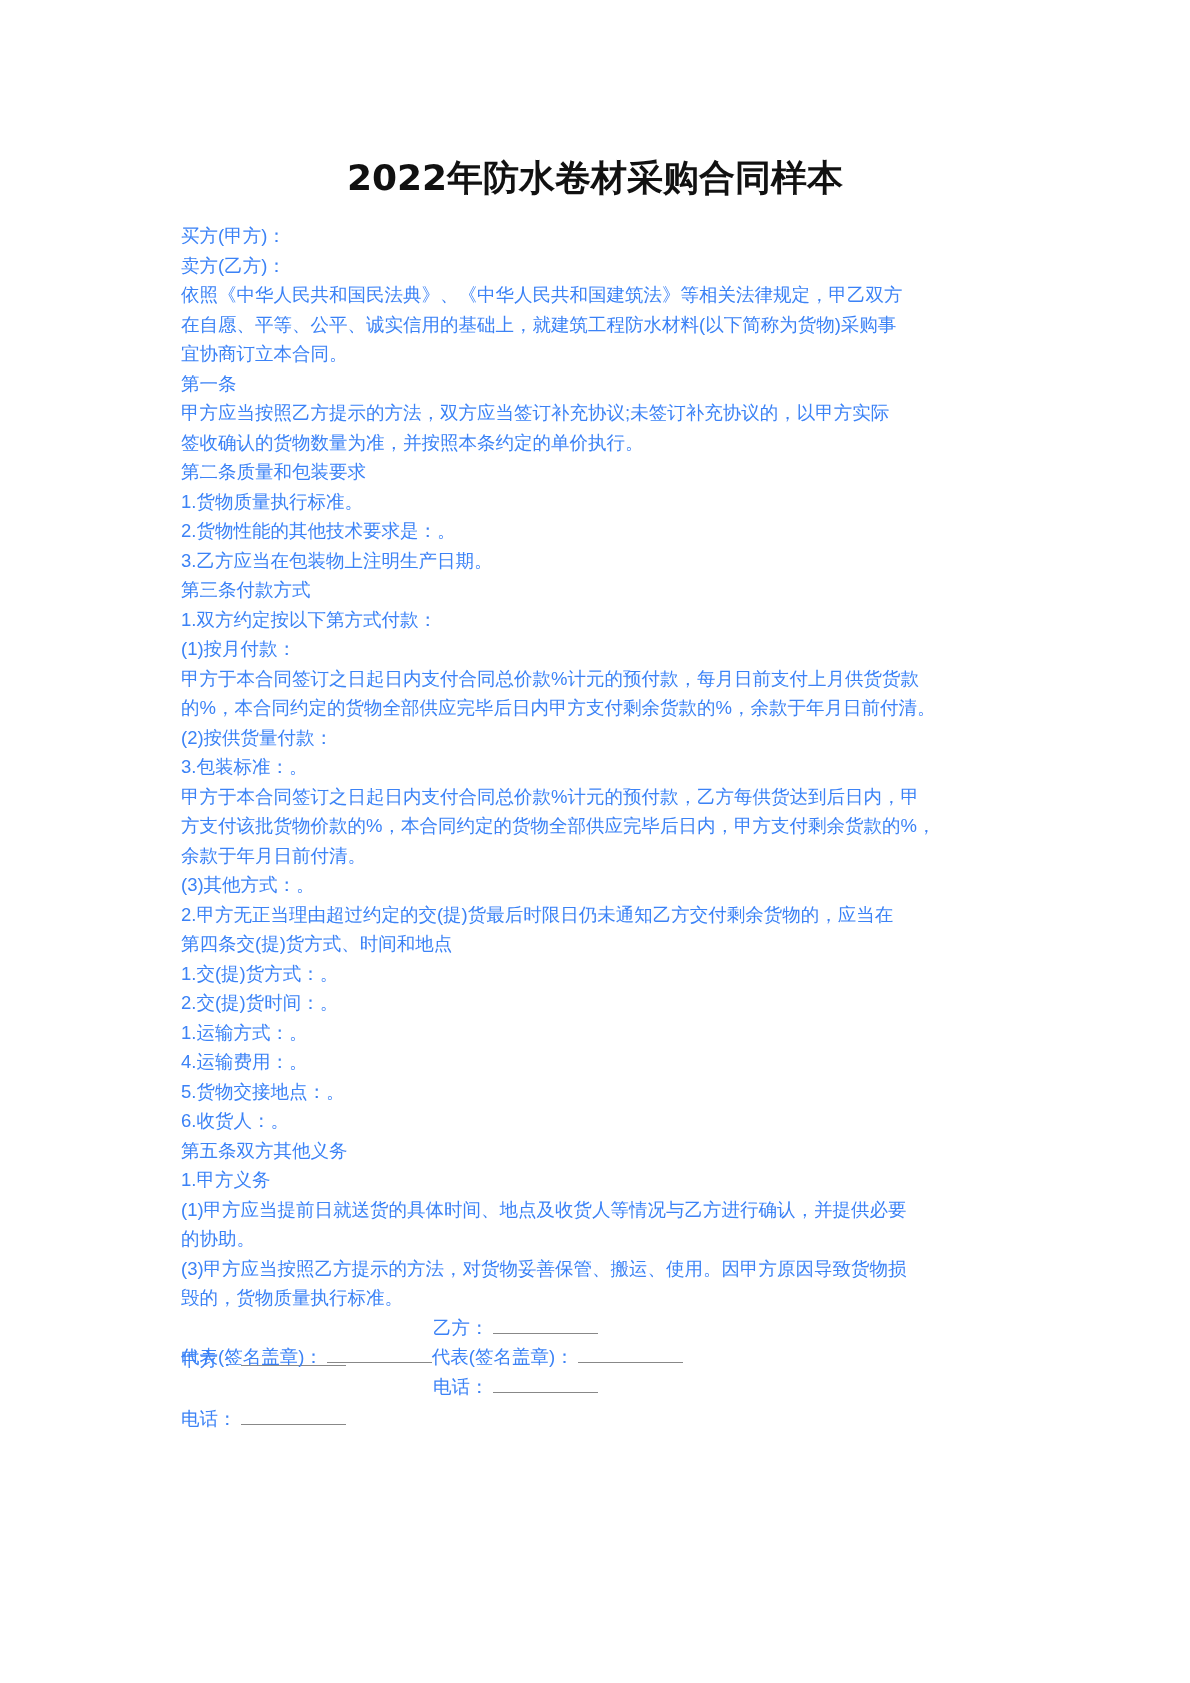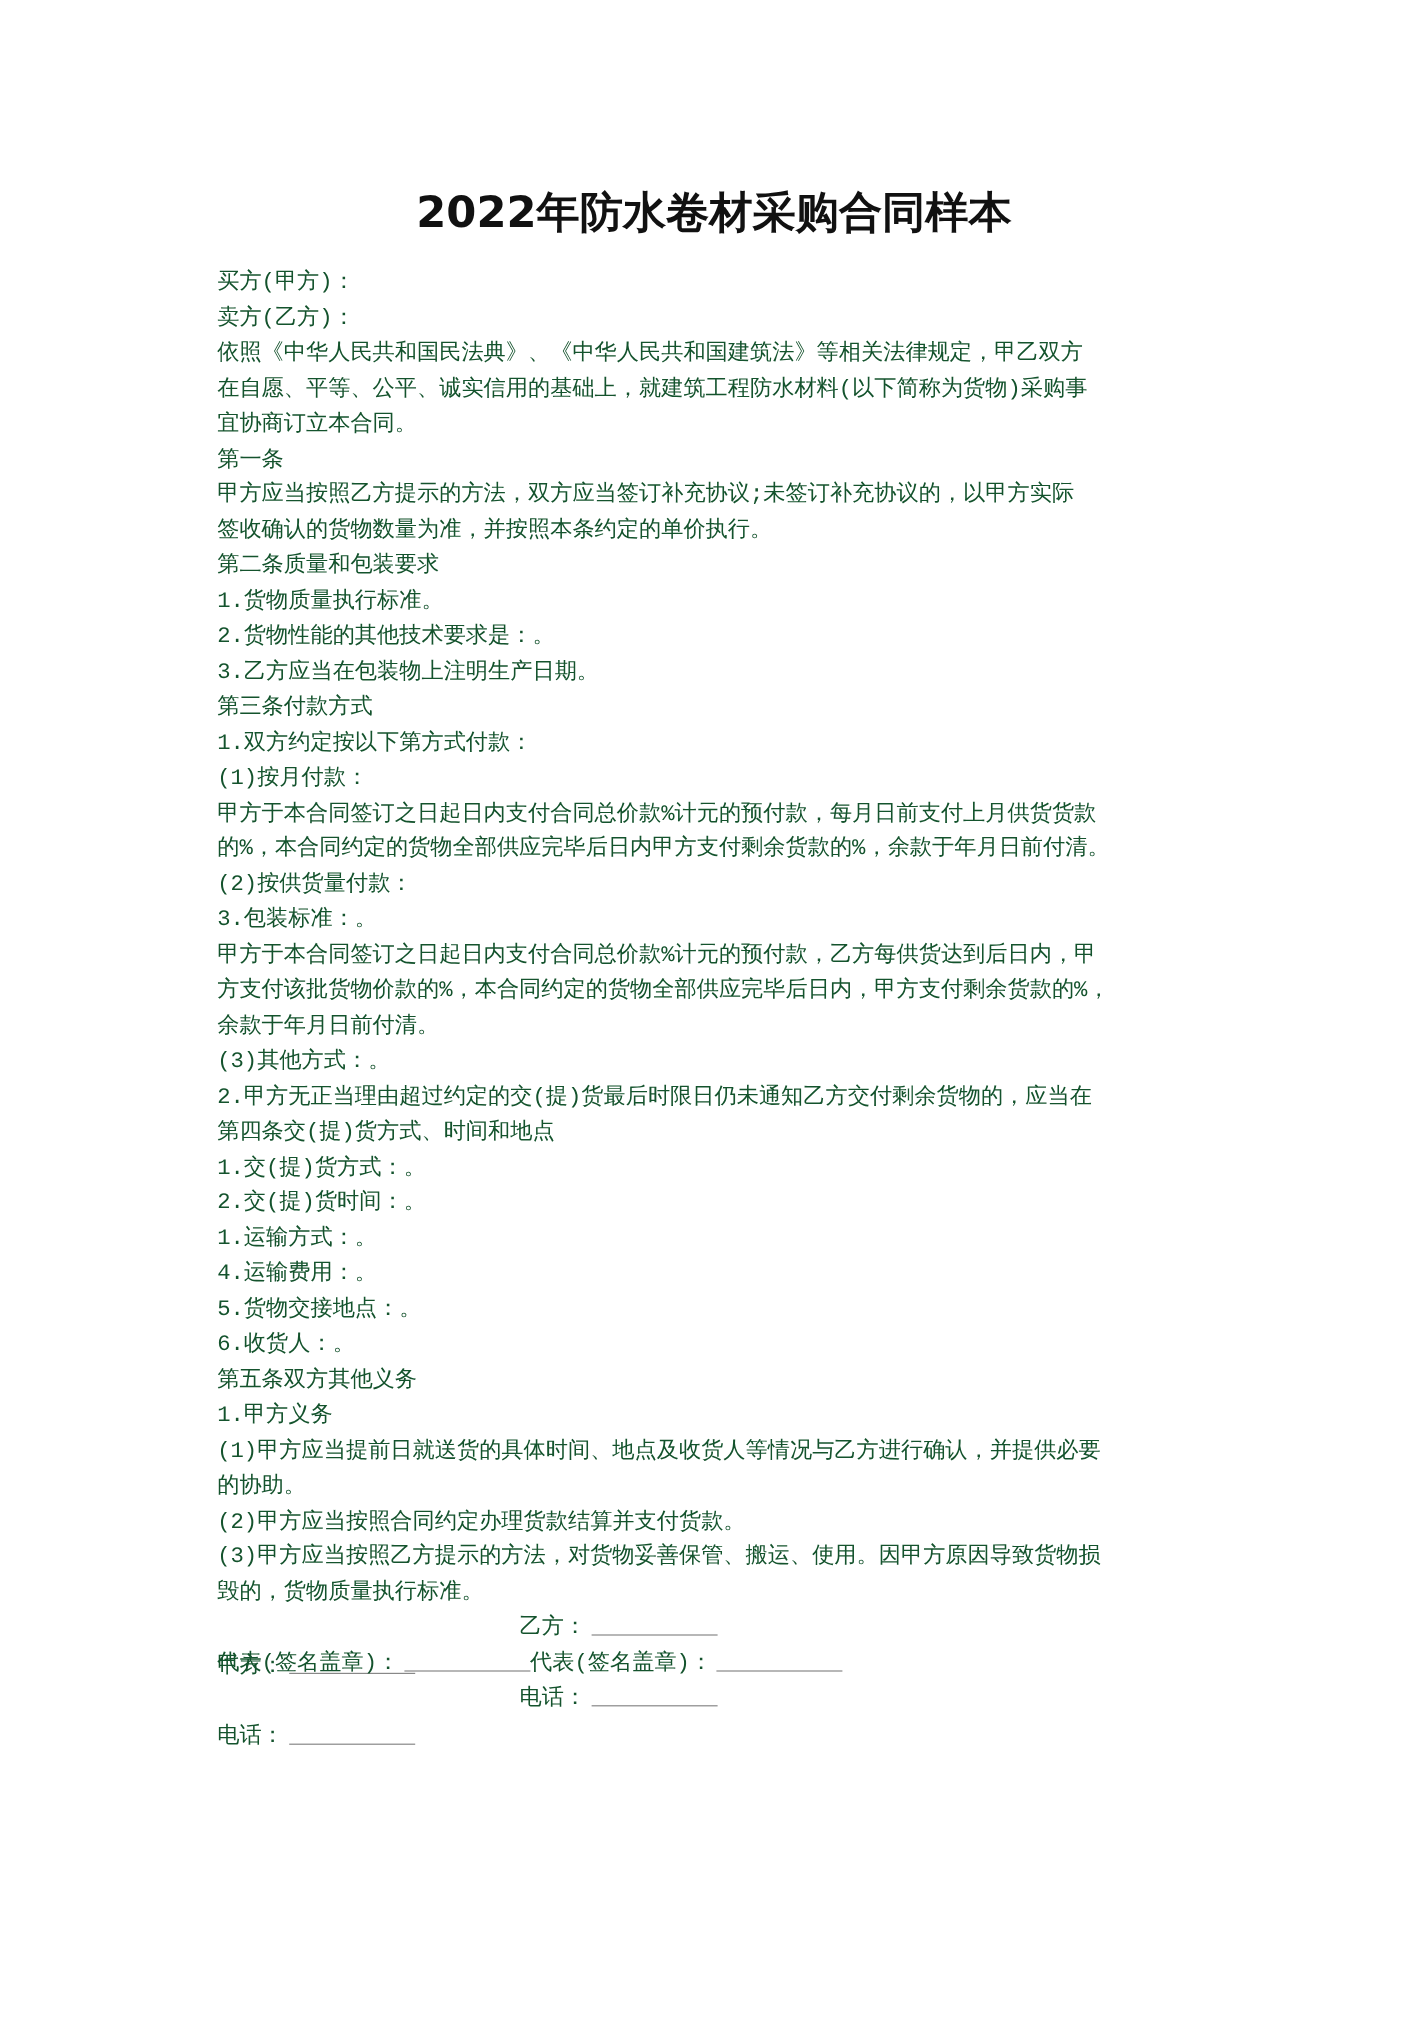--- a/index.html
+++ b/index.html
@@ -5,21 +5,21 @@
   html, body { margin: 0; padding: 0; background: #ffffff; }
   body { width: 1190px; height: 1683px; position: relative; overflow: hidden; }
   .page { position: absolute; left: 0; top: 0; width: 1190px; height: 1200px; background: #fff; }
   .title {
     position: absolute; left: 0; top: 150px; width: 1190px; text-align: center;
     font-family: "DejaVu Sans", sans-serif; font-weight: bold; font-size: 36px;
     color: #111; letter-spacing: 0px; line-height: 56px;
   }
   .body {
     position: absolute; left: 181px; top: 221px; width: 840px;
-    font-family: Liberation Mono, monospace; font-size: 18.5px; color: #14532d;
+    font-family: Liberation Sans, sans-serif; font-size: 18.5px; color: #3b82f6;
     line-height: 29.5px;
   }
   .line { white-space: nowrap; height: 29.5px; }
   .sig { display: flex; white-space: nowrap; height: 29.5px; }
   .sig .cell { display: inline-flex; }
   .blank { display: inline-block; width: 105px; border-bottom: 1px solid #888; height: 20px; margin-left: 4px; }
   .w1 { width: 252px; margin-top: 32px; }
 </style>
 </head>
 <body>
@@ -56,21 +56,20 @@
     <div class="line">1.交(提)货方式：。</div>
     <div class="line">2.交(提)货时间：。</div>
     <div class="line">1.运输方式：。</div>
     <div class="line">4.运输费用：。</div>
     <div class="line">5.货物交接地点：。</div>
     <div class="line">6.收货人：。</div>
     <div class="line">第五条双方其他义务</div>
     <div class="line">1.甲方义务</div>
     <div class="line">(1)甲方应当提前日就送货的具体时间、地点及收货人等情况与乙方进行确认，并提供必要</div>
     <div class="line">的协助。</div>
-    <div class="line">(2)甲方应当按照合同约定办理货款结算并支付货款。</div>
     <div class="line">(3)甲方应当按照乙方提示的方法，对货物妥善保管、搬运、使用。因甲方原因导致货物损</div>
     <div class="line">毁的，货物质量执行标准。</div>
 
     <div class="sig">
       <span class="cell w1">
         <span>甲方：</span>
         <span class="blank"></span>
       </span>
       <span class="cell">
         <span>乙方：</span>

